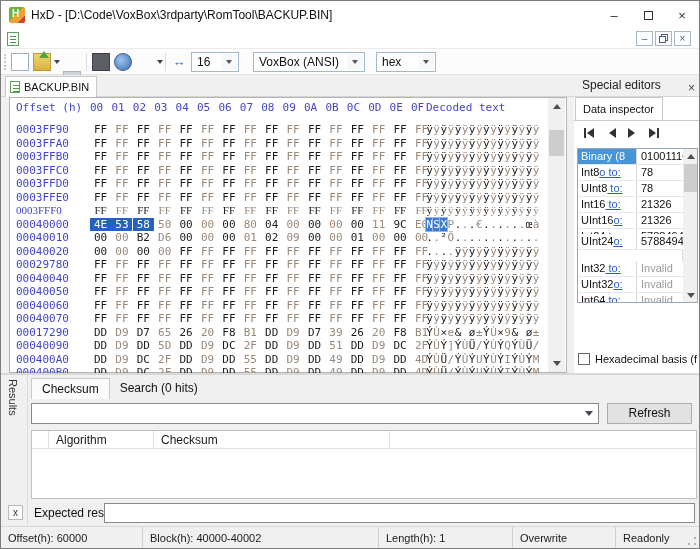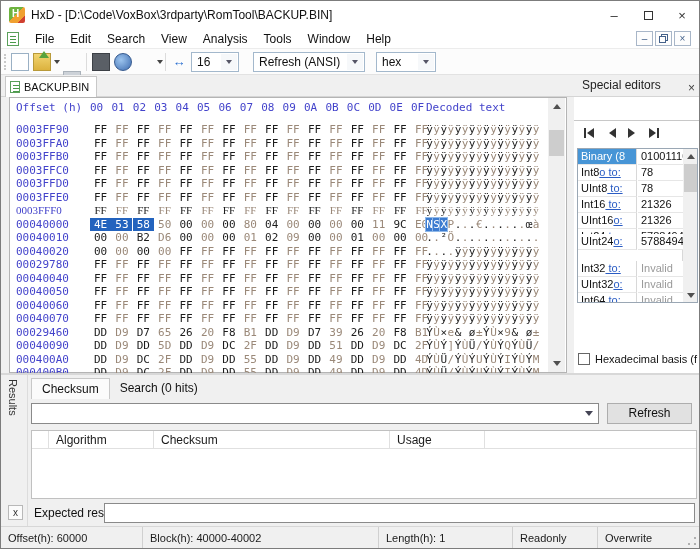--- a/index.html
+++ b/index.html
@@ -130,30 +130,20 @@
       <div class="wbtn">–</div>
       <div class="wbtn">
           <span class="maxbox"></span>
         </div>
       <div class="wbtn">×</div>
     </div>
   </div>
 
   <div class="menubar">
     <div class="docic"></div>
-    <div class="menu-items" id="menu-items">
-        <span class="mi">File</span>
-        <span class="mi">Edit</span>
-        <span class="mi">Search</span>
-        <span class="mi">View</span>
-        <span class="mi">Analysis</span>
-        <span class="mi">Tools</span>
-        <span class="mi">Window</span>
-        <span class="mi">Help</span>
-      </div>
     <div class="mdibtns">
       <div class="mdib">–</div>
       <div class="mdib">
         <svg width="9" height="9">
             <rect x="2.5" y="0.5" width="6" height="6" fill="none" stroke="#44618a"></rect>
             <rect x="0.5" y="2.5" width="6" height="6" fill="#fdfdfd" stroke="#44618a"></rect>
           </svg>
       </div>
       <div class="mdib">×</div>
     </div>
@@ -172,21 +162,21 @@
     <div class="caret" style="left:156px"></div>
     <div class="sep" style="left:164px"></div>
     <div class="tbi ic-width" style="left:169px">↔</div>
     <div class="combo" style="left:190px;width:48px">
       <span>16</span>
       <span class="dd">
           <i></i>
         </span>
     </div>
     <div class="combo" style="left:252px;width:112px">
-      <span>Refresh (ANSI)</span>
+      <span>VoxBox (ANSI)</span>
       <span class="dd">
           <i></i>
         </span>
     </div>
     <div class="combo" style="left:375px;width:60px">
       <span>hex</span>
       <span class="dd">
           <i></i>
         </span>
     </div>
@@ -745,21 +735,21 @@
           <span class="dch c0" style="left: 472.8px;">ÿ</span>
           <span class="dch c1" style="left: 479.9px;">ÿ</span>
           <span class="dch c0" style="left: 487px;">ÿ</span>
           <span class="dch c1" style="left: 494.1px;">ÿ</span>
           <span class="dch c0" style="left: 501.2px;">ÿ</span>
           <span class="dch c1" style="left: 508.3px;">ÿ</span>
           <span class="dch c0" style="left: 515.4px;">ÿ</span>
           <span class="dch c1" style="left: 522.5px;">ÿ</span>
         </div>
         <div class="hrow" style="top: 202.5px;">
-          <span class="off">00029460</span>
+          <span class="off">00017290</span>
           <span class="b c0" style="left: 80px;">DD</span>
           <span class="b c1" style="left: 101.4px;">D9</span>
           <span class="b c0" style="left: 122.8px;">D7</span>
           <span class="b c1" style="left: 144.2px;">65</span>
           <span class="b c0" style="left: 165.6px;">26</span>
           <span class="b c1" style="left: 187px;">20</span>
           <span class="b c0" style="left: 208.4px;">F8</span>
           <span class="b c1" style="left: 229.8px;">B1</span>
           <span class="b c0" style="left: 251.2px;">DD</span>
           <span class="b c1" style="left: 272.6px;">D9</span>
@@ -898,20 +888,21 @@
         </div>
       <div class="thumb" style="top:32px;height:26px"></div>
       <div class="varr" style="bottom:0">
           <i class="tri-dn"></i>
         </div>
     </div>
   </div>
 
   <div class="inspector">
     <div class="instabline"></div>
+    <div class="instab">Data inspector</div>
     <div class="navrow">
       <span>
           <svg width="14" height="12">
             <path d="M2 1v10h2V1z" fill="#333"></path>
             <path d="M12 1L5 6l7 5z" fill="#333"></path>
           </svg>
         </span>
       <span>
           <svg width="12" height="12">
             <path d="M11 1L4 6l7 5z" fill="#333"></path>
@@ -999,29 +990,28 @@
       <span class="dd">
           <i></i>
         </span>
     </div>
     <div class="refresh">Refresh</div>
     <div class="rlist">
       <div class="rlhdr" id="list-cols">
           <div class="rlcol" style="left: 0px; width: 17px;"></div>
           <div class="rlcol" style="left: 17px; width: 105px;">Algorithm</div>
           <div class="rlcol" style="left: 122px; width: 236px;">Checksum</div>
-          <div class="rlcol" style="left: 358px; width: 95px;">Usage</div>
         </div>
     </div>
     <div class="expected">Expected result:</div>
     <div class="expinput"></div>
   </div>
 
   <div class="statusbar" id="status-bar">
       <div class="seg" style="width: 142px;">Offset(h): 60000</div>
       <div class="seg" style="width: 236px;">Block(h): 40000-40002</div>
       <div class="seg" style="width: 134px;">Length(h): 1</div>
+      <div class="seg" style="width: 103px;">Overwrite</div>
       <div class="seg" style="width: 85px;">Readonly</div>
-      <div class="seg" style="width: 103px;">Overwrite</div>
     </div>
   <div class="gripdots"></div>
 
 </div>
 
 </body></html>

